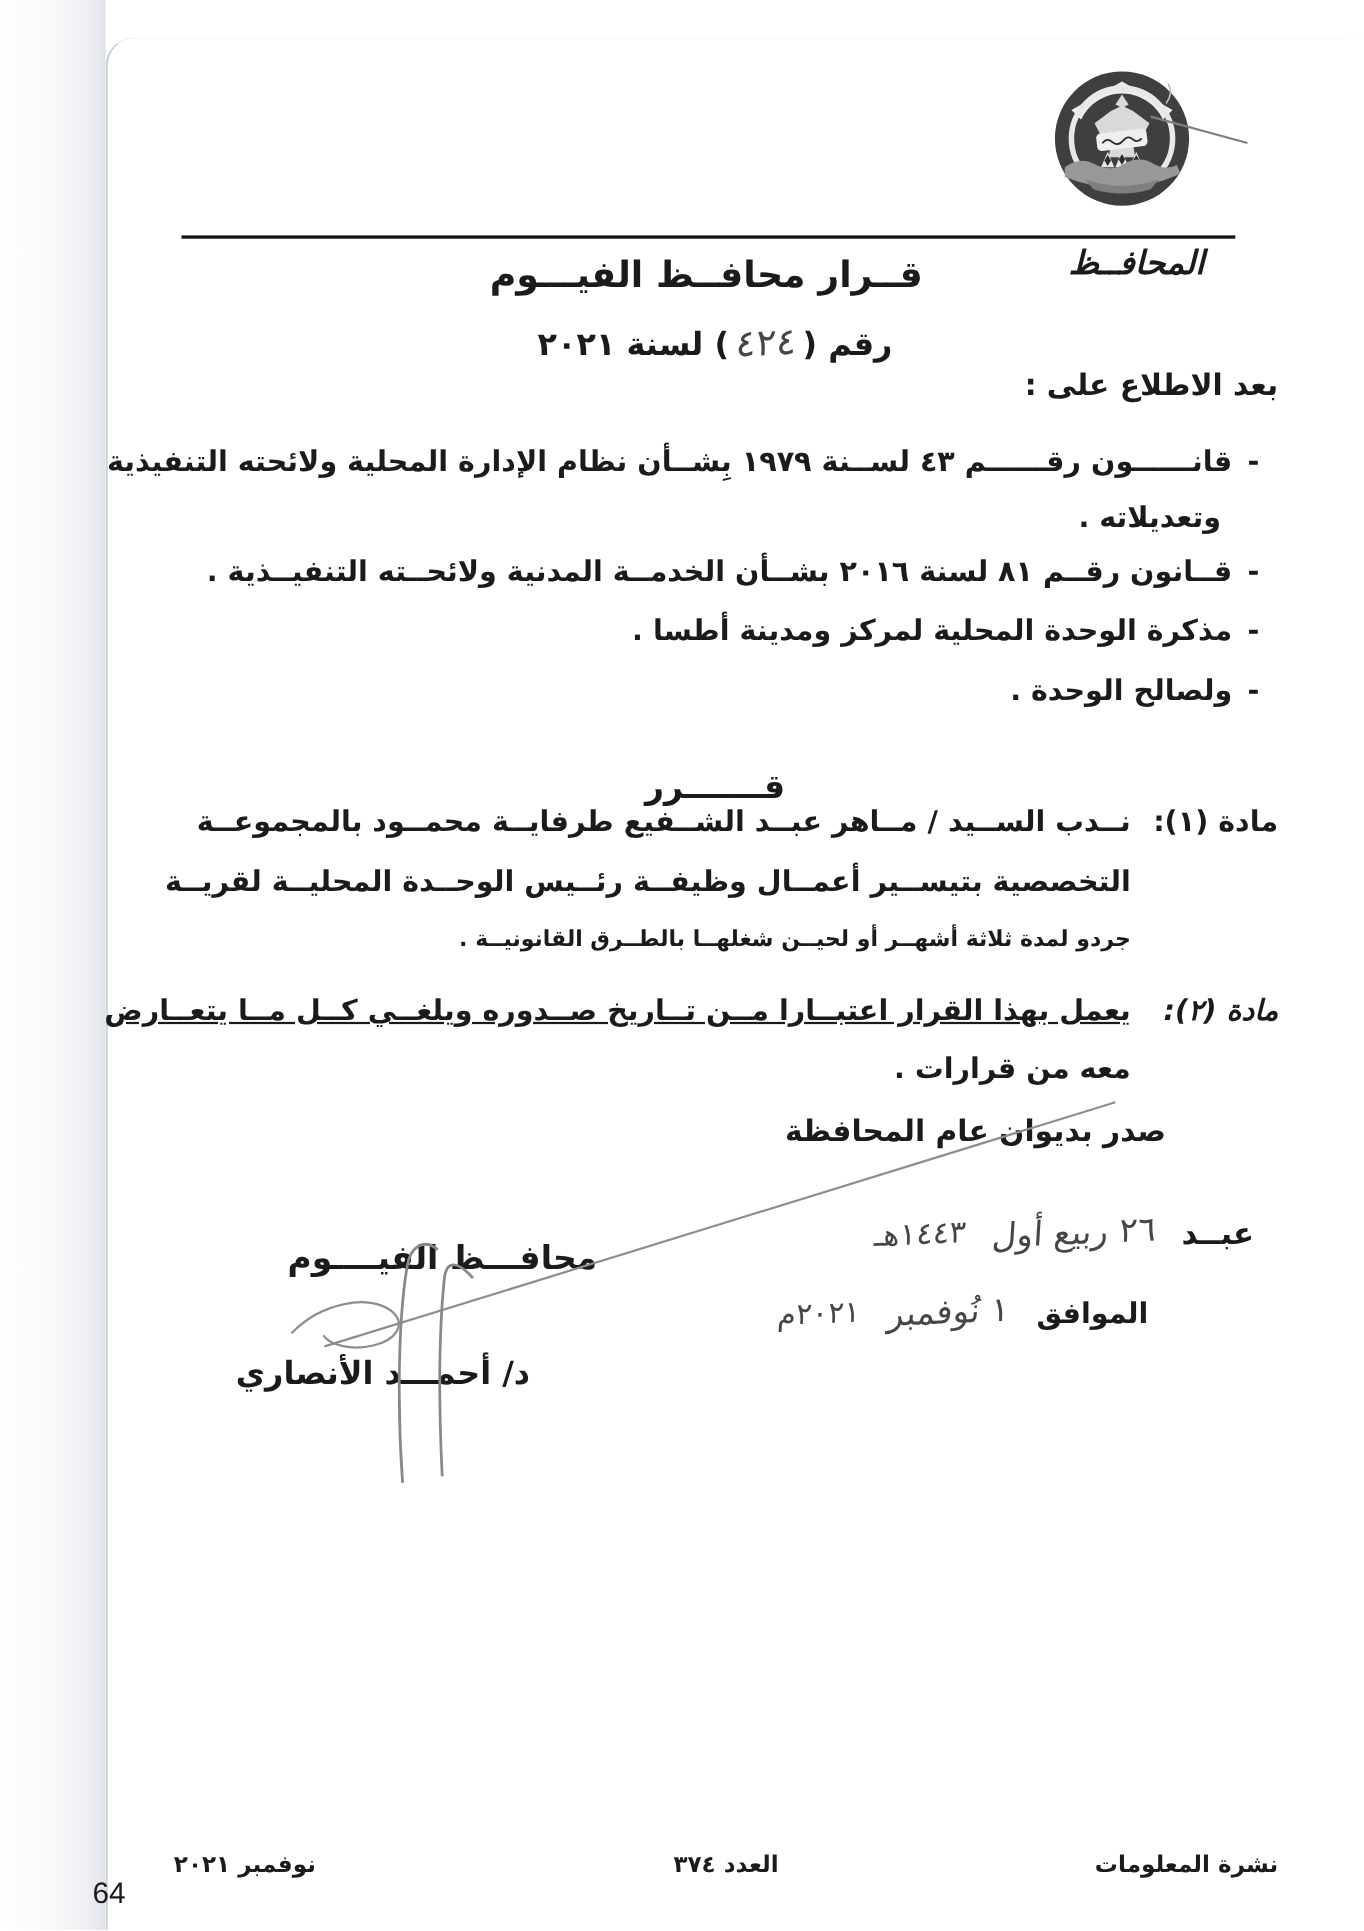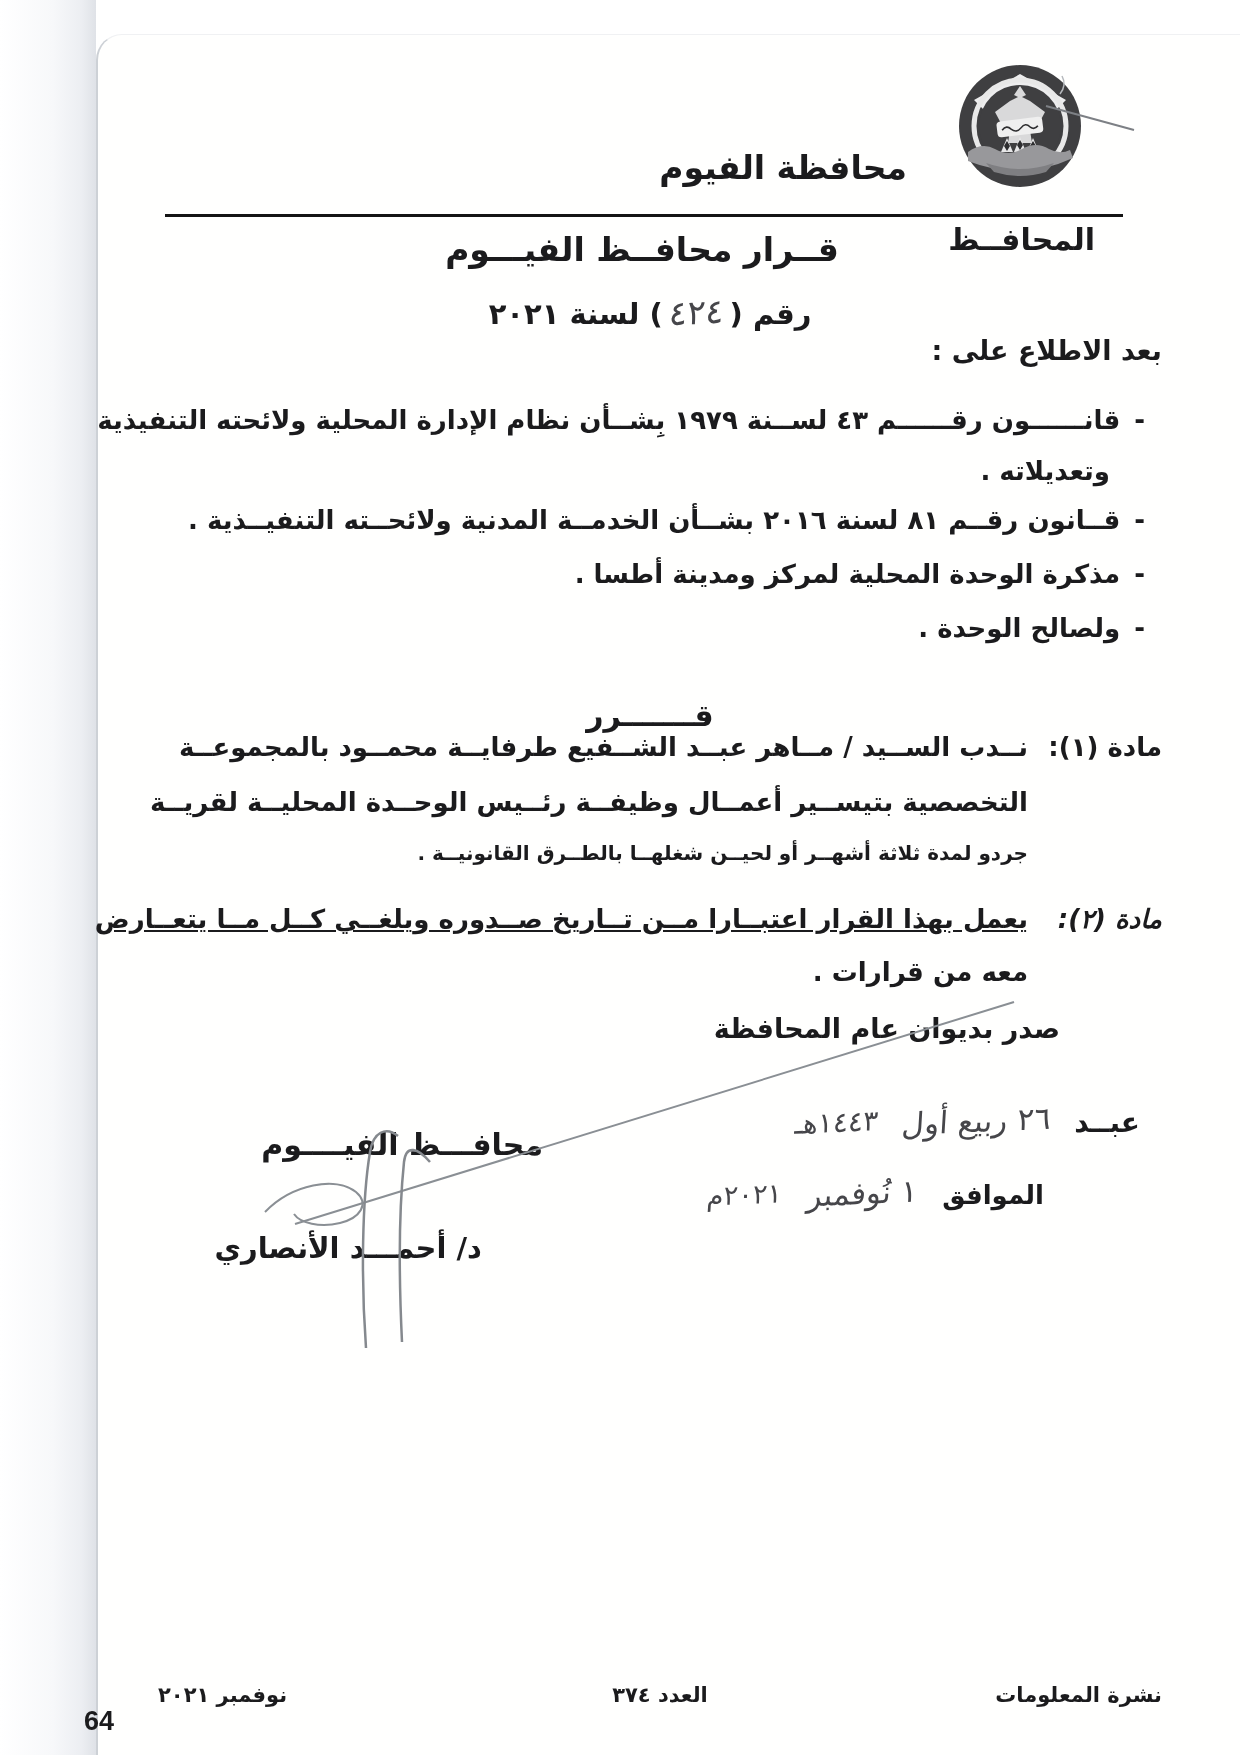--- a/index.html
+++ b/index.html
@@ -52,25 +52,24 @@
       <path d="M12,90 q14,-10 27,-3 q14,8 27,0 q14,-8 27,0 q11,6 21,1 l3,8 q-52,24 -105,3 Z" fill="#98989b"></path>
       <path d="M30,101 q34,12 68,0 l-8,9 q-26,8 -52,0 Z" fill="#7f7f82"></path>
     </svg>
   </div>
 
   <svg style="position:absolute;left:1030px;top:66px;" width="120" height="80" viewBox="0 0 120 80">
     <path d="M16,40 L104,64" stroke="#7d8085" stroke-width="2" fill="none"></path>
     <path d="M32,10 q5,9 -2,18" stroke="#b5b8bc" stroke-width="1.5" fill="none"></path>
   </svg>
 
-  <div class="t rtl" style="top:147px;right:333px;font-size:33px;">محافظة الفيوم</div>
 
   <div class="rule" style="left:165px;top:214px;width:958px;height:3px;"></div>
 
-  <div class="t rtl" style="top:221px;right:145px;font-size:30px;">المحافــظ</div>
+  <div class="t rtl" style="top:221px;right:145px;font-size:30px;font-style:italic;">المحافــظ</div>
 
   <div class="t rtl center" style="top:229px;left:442px;width:400px;font-size:33px;">قــرار محافــظ الفيـــوم</div>
 
   <div class="t rtl center" style="top:291px;left:450px;width:400px;font-size:29px;">
     <span>رقم (</span><span class="hand" style="font-size:34px;margin:0 6px;">٤٢٤</span><span>) لسنة ٢٠٢١</span>
   </div>
 
   <div class="t rtl" style="top:334px;right:78px;font-size:27px;">بعد الاطلاع على :</div>
 
   <div class="t rtl" style="top:404px;right:95px;font-size:26px;">
@@ -120,15 +119,15 @@
   <svg style="position:absolute;left:240px;top:980px;" width="800" height="390" viewBox="0 0 800 390">
     <path d="M55,244 L774,22" stroke="#8a8f94" stroke-width="2" fill="none"></path>
     <path d="M25,232 C52,204 96,196 116,212 C130,224 120,238 100,243 C80,248 60,243 54,234" stroke="#8a8f94" stroke-width="2" fill="none"></path>
     <path d="M126,368 C121,300 122,220 130,172 C133,152 146,146 158,156" stroke="#85898e" stroke-width="2.5" fill="none"></path>
     <path d="M162,362 C159,300 159,230 164,182 C166,164 178,168 190,182" stroke="#85898e" stroke-width="2.5" fill="none"></path>
   </svg>
 
   <div class="t rtl" style="top:1682px;right:78px;font-size:21px;">نشرة المعلومات</div>
   <div class="t rtl center" style="top:1682px;left:555px;width:210px;font-size:21px;">العدد ٣٧٤</div>
   <div class="t rtl" style="top:1682px;left:158px;font-size:21px;">نوفمبر ٢٠٢١</div>
-  <div class="t" style="top:1705px;left:84px;font-size:27px;font-weight:700;font-family:'Liberation Sans',sans-serif;">64</div>
+  <div class="t" style="top:1705px;left:84px;font-size:27px;font-weight:400;font-family:'Liberation Sans',sans-serif;">64</div>
 
 </div>
 
 </body></html>

